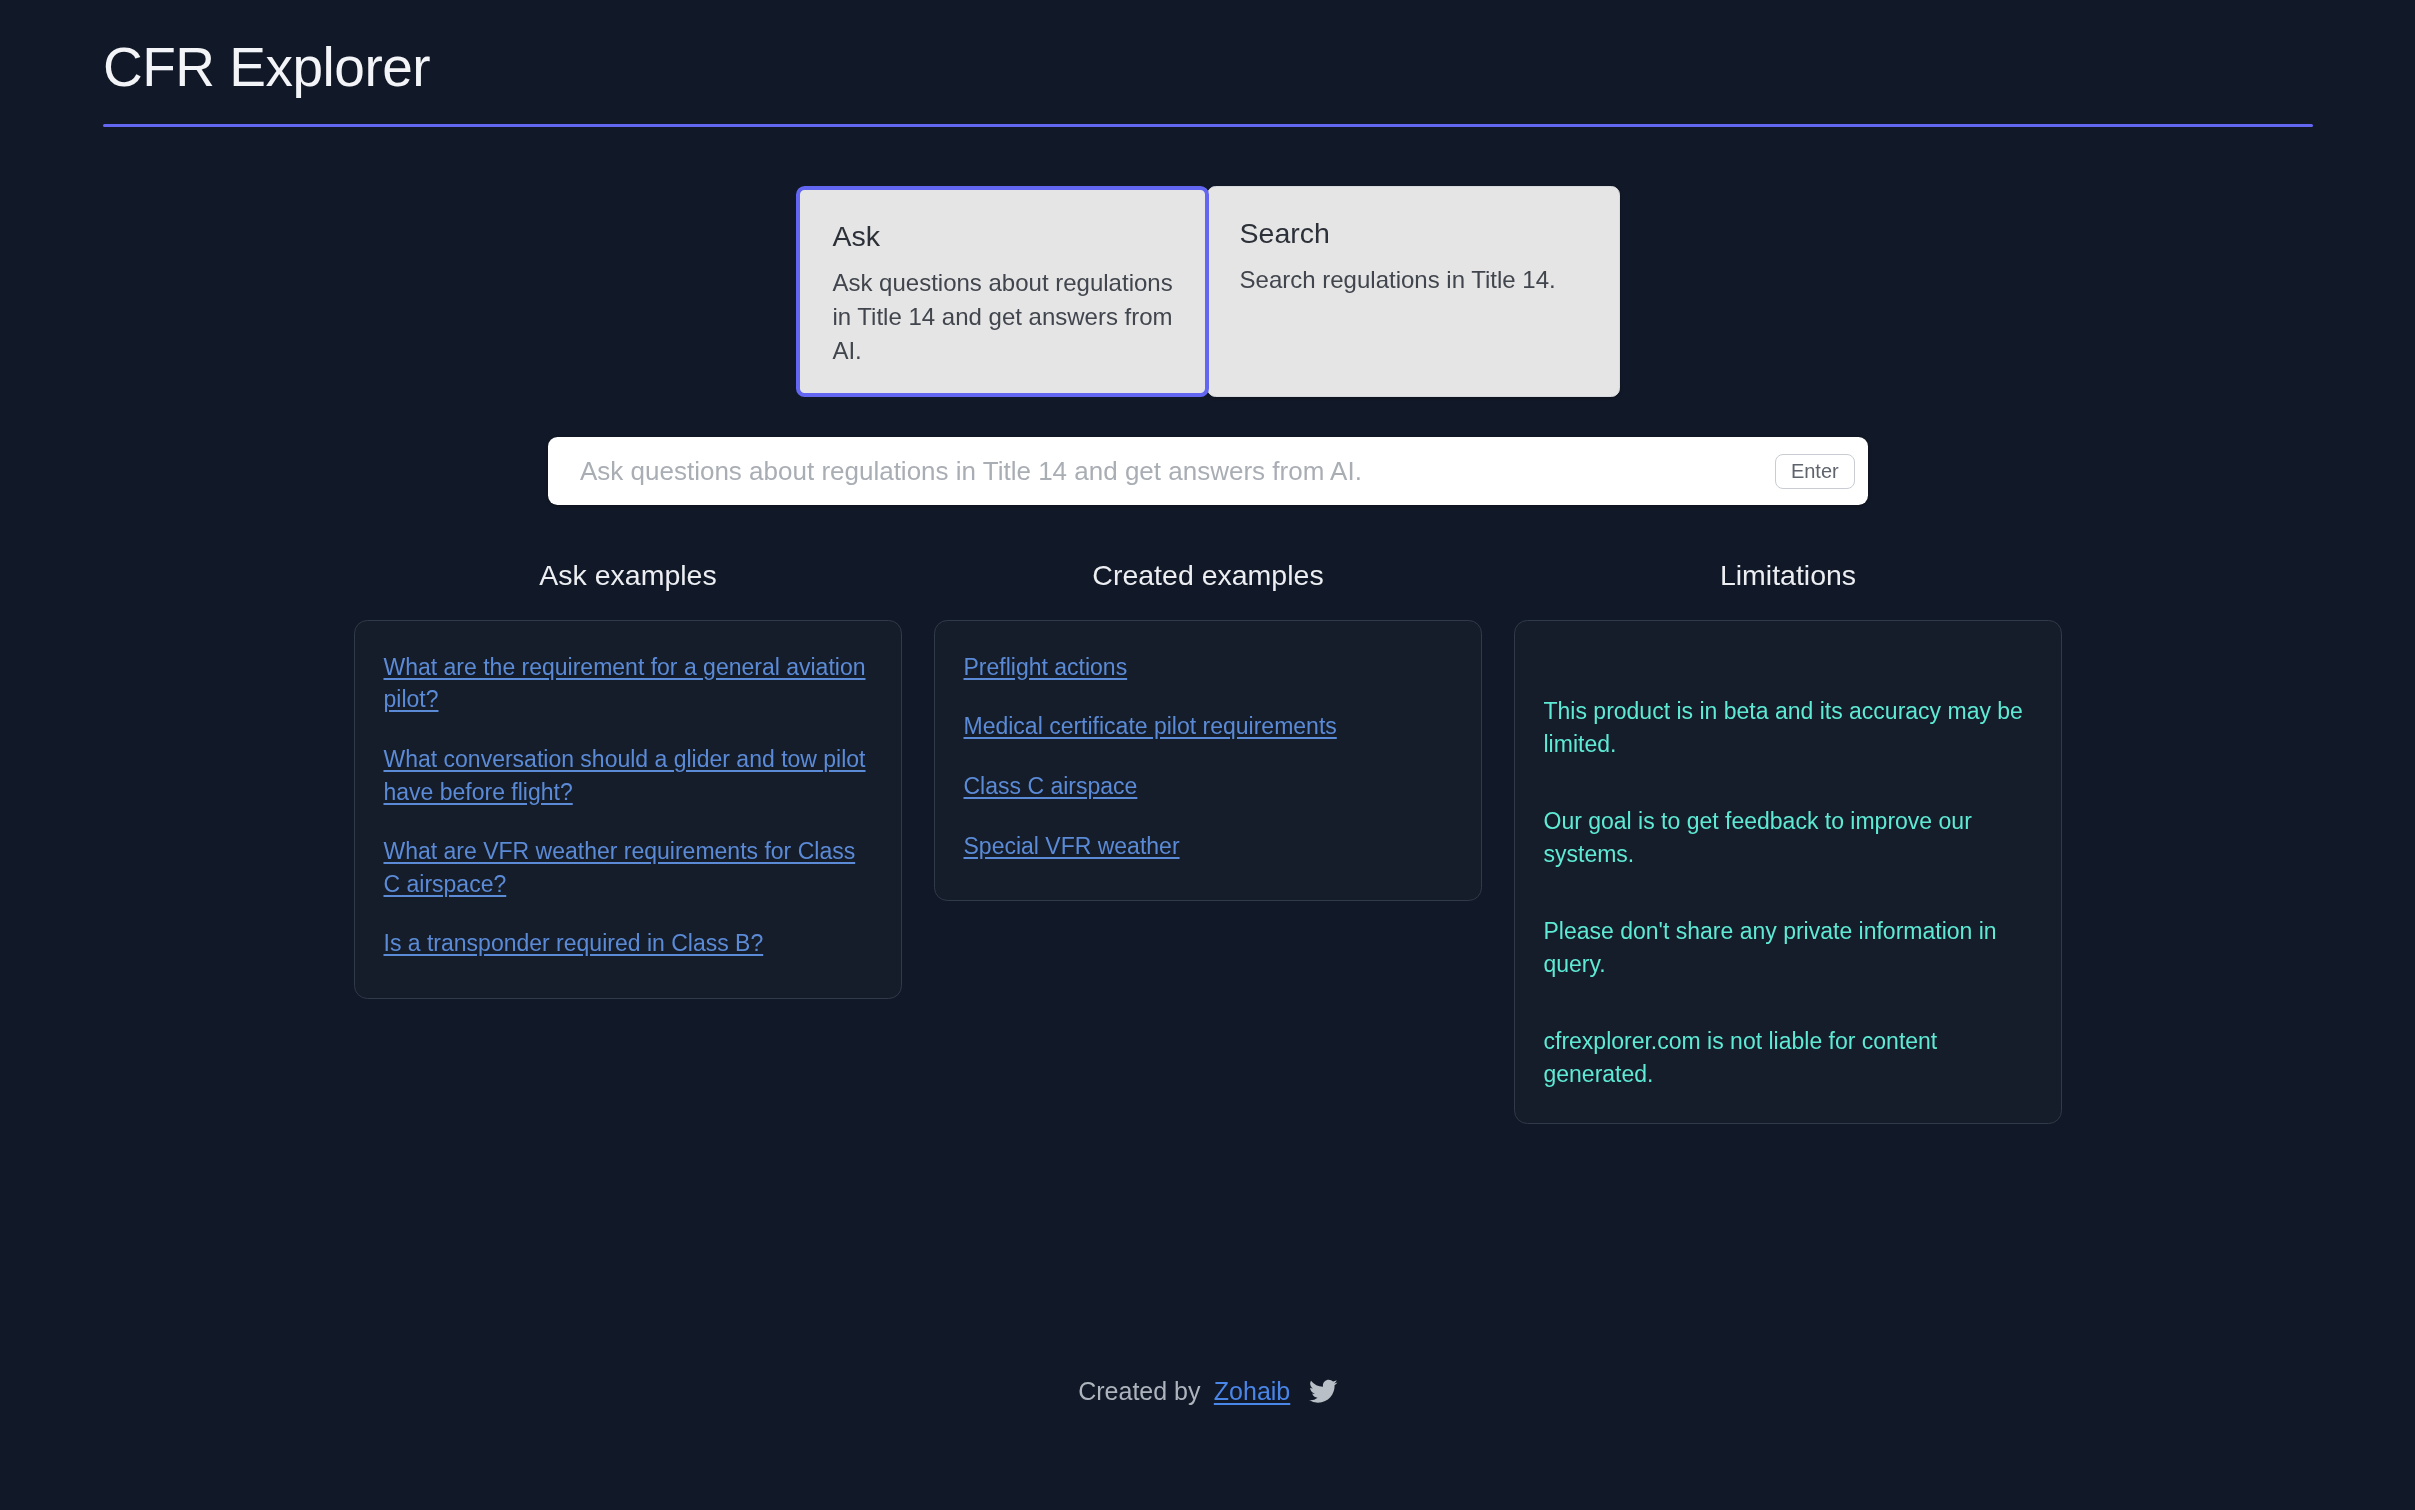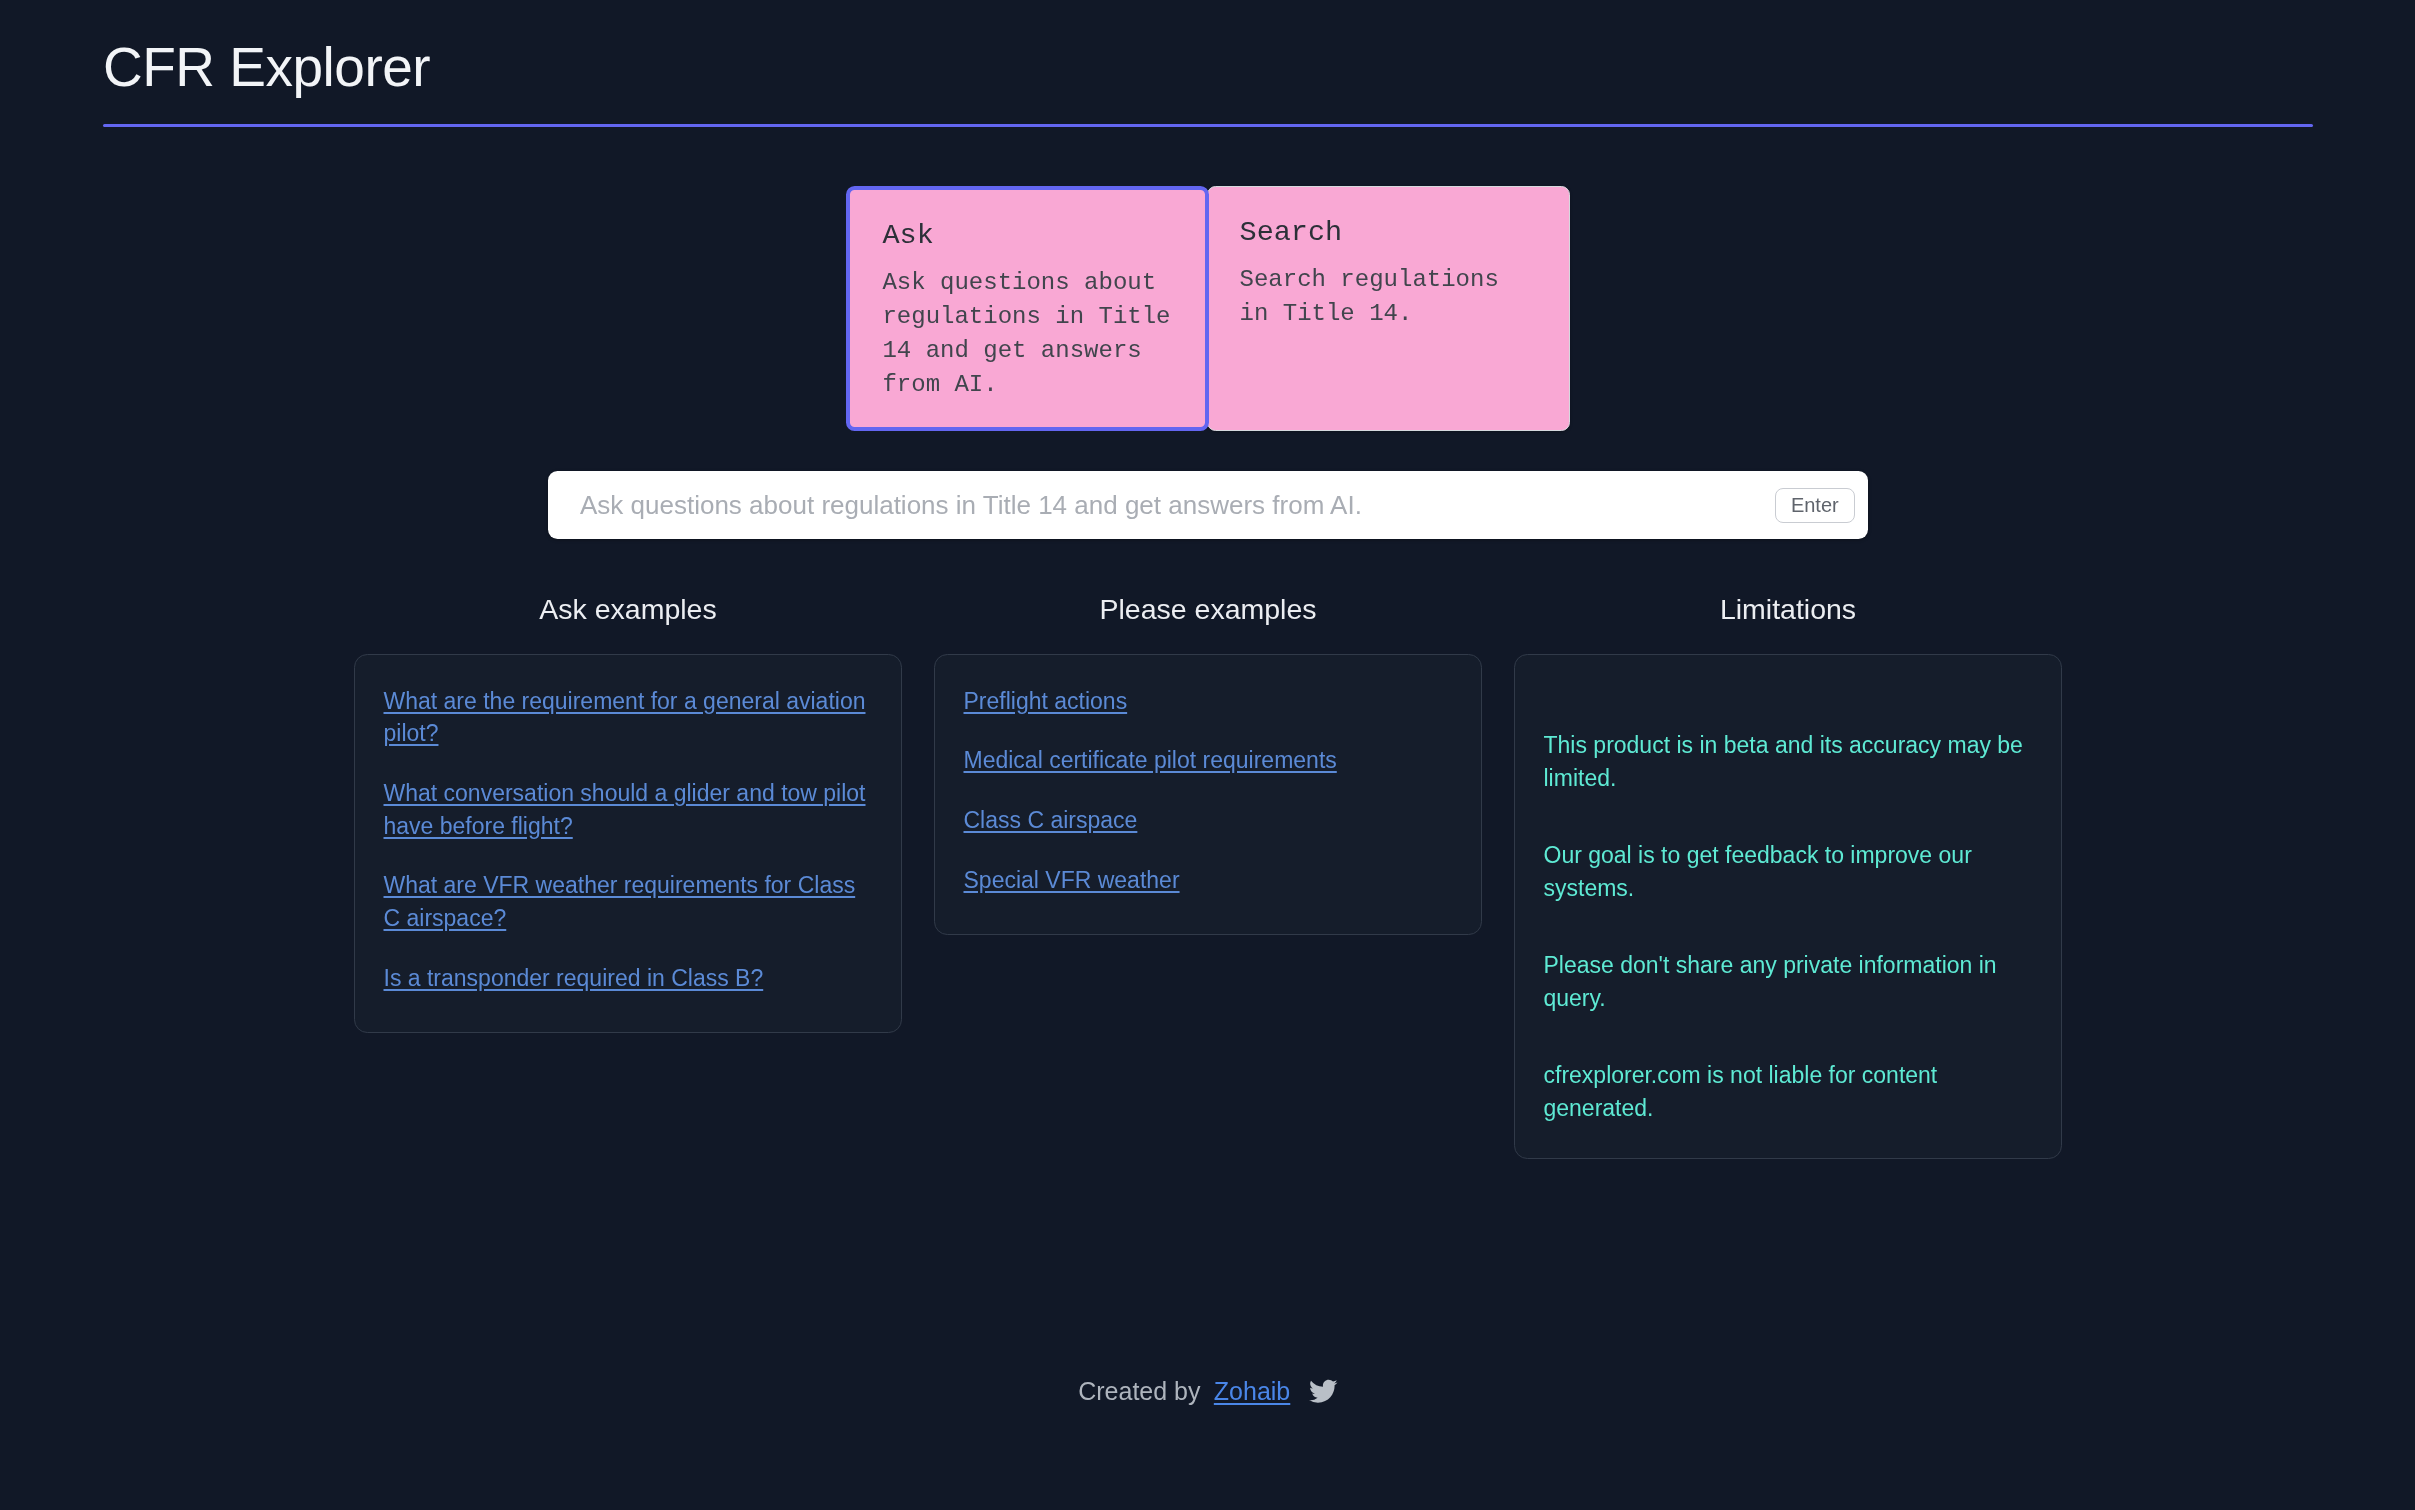--- a/index.html
+++ b/index.html
@@ -47,27 +47,26 @@
   .tabs-wrap {
     display: flex;
     justify-content: center;
     margin-top: 59px;
   }
   .tabs {
     display: flex;
     align-items: stretch;
   }
   .tab {
-    width: 363px;
+    width: 413px;
     min-height: 195px;
-    background: #f9a8d4;
+    background: #e5e5e5;
     padding: 28.5px 32px 25px 32px;
     text-align: left;
     cursor: pointer;
-    font-family: Liberation Mono, monospace;
   }
   .tab.active {
     border: 4.8px solid #6366f1;
     border-radius: 8.6px;
     position: relative;
     z-index: 3;
   }
   .tab.inactive {
     border: 1.9px solid #d6d9de;
     border-radius: 8.6px;
@@ -244,21 +243,21 @@
       <div class="column-title">Ask examples</div>
       <div class="card examples">
         <a class="example-link">What are the requirement for a general aviation pilot?</a>
         <a class="example-link">What conversation should a glider and tow pilot have before flight?</a>
         <a class="example-link">What are VFR weather requirements for Class C airspace?</a>
         <a class="example-link">Is a transponder required in Class B?</a>
       </div>
     </div>
 
     <div class="column">
-      <div class="column-title">Please examples</div>
+      <div class="column-title">Created examples</div>
       <div class="card examples">
         <a class="example-link">Preflight actions</a>
         <a class="example-link">Medical certificate pilot requirements</a>
         <a class="example-link">Class C airspace</a>
         <a class="example-link">Special VFR weather</a>
       </div>
     </div>
 
     <div class="column">
       <div class="column-title">Limitations</div>

